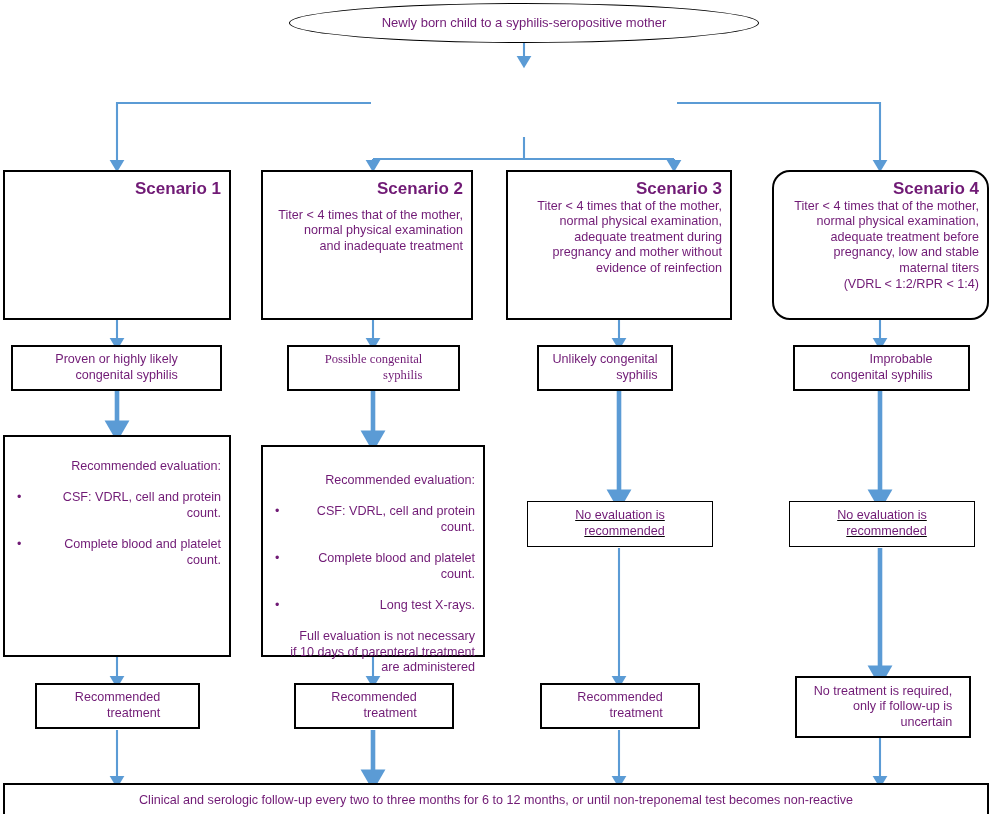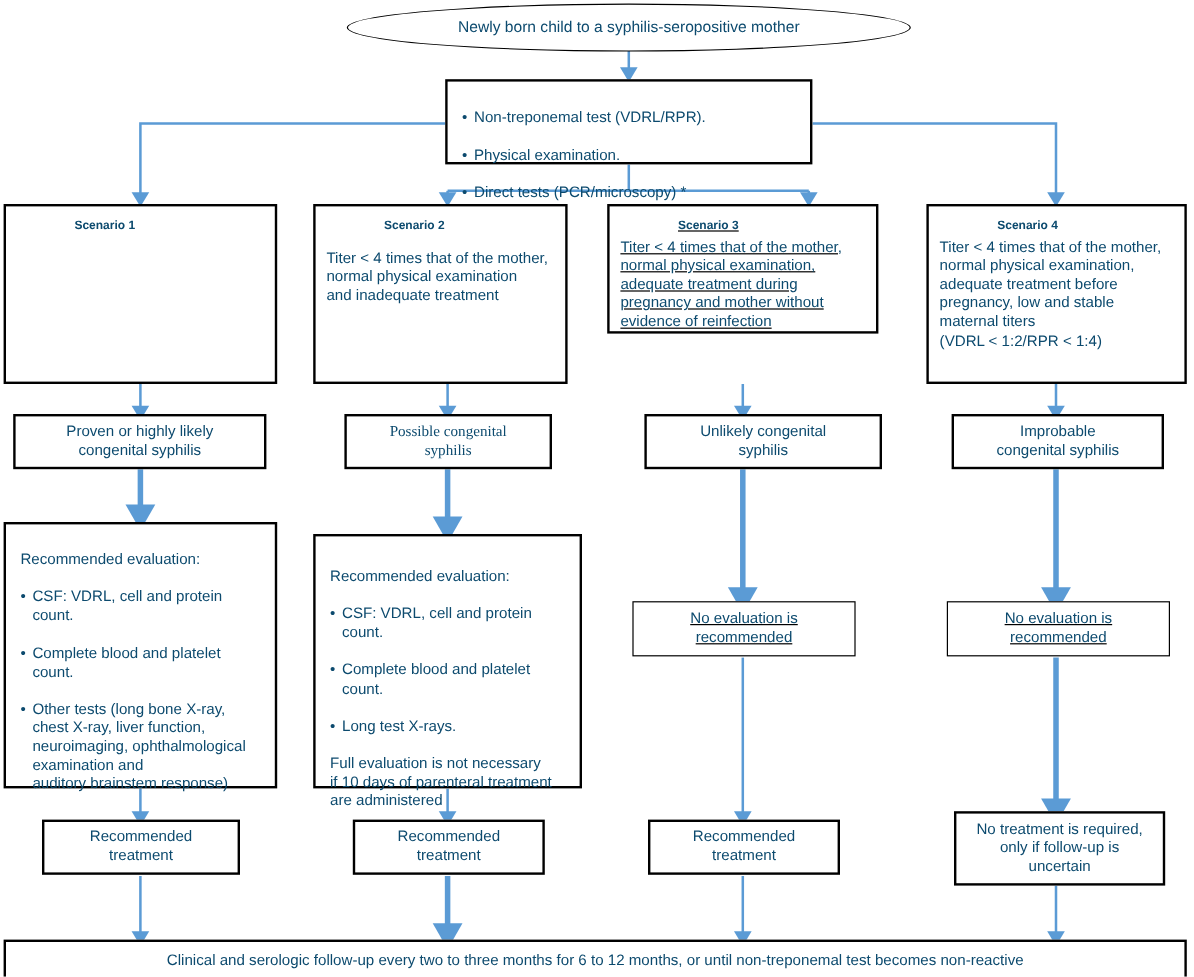--- a/index.html
+++ b/index.html
@@ -4,29 +4,29 @@
 <style>
   html,body{margin:0;padding:0;background:#ffffff;}
   body{width:995px;height:814px;font-family:"Liberation Sans",sans-serif;}
   #stage{position:relative;width:995px;height:814px;overflow:hidden;background:#fff;}
   svg#wires{position:absolute;left:0;top:0;width:995px;height:814px;pointer-events:none;}
 
   .node{position:absolute;background:#ffffff;border:2px solid #000000;box-sizing:border-box;}
   .node.thin{border-width:1.5px;text-decoration:underline;}
   .node.thick{border-width:2.5px;}
 
-  .txt{font-size:12.6px;color:#0c4a6e;line-height:15.6px;white-space:pre-line;}
+  .txt{font-size:12.6px;color:#701a75;line-height:15.6px;white-space:pre-line;text-align:right;}
   .ctr{display:flex;align-items:center;justify-content:center;text-align:center;height:100%;}
   .pad{padding:9px 8px 6px 9px;}
 
   .ellipse{position:absolute;border:1.6px solid #000;border-radius:50%;background:#fff;
            display:flex;align-items:center;justify-content:center;box-sizing:border-box;}
   .ellipse .txt{font-size:13px;}
 
-  .scen-title{font-weight:bold;font-size:10px;display:block;margin-bottom:2px;margin-left:48px;}
+  .scen-title{font-weight:bold;font-size:17px;display:block;margin-bottom:2px;margin-left:48px;}
   .scen-body{display:block;}
   .gap{display:block;height:9px;}
 
   ul.bl{margin:0;padding:0;list-style:none;}
   ul.bl li{position:relative;padding-left:10px;}
   ul.bl li:before{content:"\2022";position:absolute;left:0;top:0;}
   .plain{display:block;}
 </style>
 </head>
 <body>
@@ -90,59 +90,50 @@
     </g>
     <g fill="none" stroke="#5B9BD5" stroke-width="4.6" marker-end="url(#ahT)">
       <path d="M373,730 L373,780"></path>
     </g>
   </svg>
 
   <div class="ellipse" style="left:289px;top:3px;width:470px;height:40px;">
     <span class="txt">Newly born child to a syphilis-seropositive mother</span>
   </div>
 
-  <div class="node thick" style="left:371px;top:66px;width:306px;height:71px;">
-    <div class="pad" style="padding:7px 8px 5px 12px;">
-      <ul class="bl txt">
-        <li>Non-treponemal test (VDRL/RPR).</li>
-        <li>Physical examination.</li>
-        <li>Direct tests (PCR/microscopy) *</li>
-      </ul>
-    </div>
-  </div>
 
   <div class="node thick" style="left:3px;top:170px;width:228px;height:150px;">
     <div class="pad">
       <span class="scen-title txt">Scenario 1</span>
       <span class="gap"></span>
     </div>
   </div>
 
   <div class="node thick" style="left:261px;top:170px;width:212px;height:150px;">
     <div class="pad">
       <span class="scen-title txt">Scenario 2</span>
       <span class="gap"></span>
       <span class="scen-body txt">Titer &lt; 4 times that of the mother,
 normal physical examination
 and inadequate treatment</span>
     </div>
   </div>
 
-  <div class="node thick" style="left:506px;top:170px;width:226px;height:108px;text-decoration:underline;">
+  <div class="node thick" style="left:506px;top:170px;width:226px;height:150px;">
     <div class="pad">
       <span class="scen-title txt">Scenario 3</span>
       <span class="scen-body txt">Titer &lt; 4 times that of the mother,
 normal physical examination,
 adequate treatment during
 pregnancy and mother without
 evidence of reinfection</span>
     </div>
   </div>
 
-  <div class="node thick" style="left:772px;top:170px;width:217px;height:150px;">
+  <div class="node thick" style="left:772px;top:170px;width:217px;height:150px;border-radius:18px;">
     <div class="pad">
       <span class="scen-title txt">Scenario 4</span>
       <span class="scen-body txt">Titer &lt; 4 times that of the mother,
 normal physical examination,
 adequate treatment before
 pregnancy, low and stable
 maternal titers
 (VDRL &lt; 1:2/RPR &lt; 1:4)</span>
     </div>
   </div>
@@ -154,21 +145,21 @@
       </div>
   </div>
 
   <div class="node thick" style="left:287px;top:345px;width:173px;height:46px;font-family:Liberation Serif, serif;">
     <div class="ctr">
         <span class="txt">Possible congenital
 syphilis</span>
       </div>
   </div>
 
-  <div class="node thick" style="left:537px;top:345px;width:198px;height:46px;">
+  <div class="node thick" style="left:537px;top:345px;width:136px;height:46px;">
     <div class="ctr">
         <span class="txt">Unlikely congenital
 syphilis</span>
       </div>
   </div>
 
   <div class="node thick" style="left:793px;top:345px;width:177px;height:46px;">
     <div class="ctr">
         <span class="txt">Improbable
 congenital syphilis</span>
@@ -176,25 +167,20 @@
   </div>
 
   <div class="node thick" style="left:3px;top:435px;width:228px;height:222px;">
     <div class="pad" style="padding:22px 8px 6px 12px;">
       <span class="plain txt">Recommended evaluation:</span>
       <ul class="bl txt">
         <li>CSF: VDRL, cell and protein
 count.</li>
         <li>Complete blood and platelet
 count.</li>
-        <li>Other tests (long bone X-ray,
-chest X-ray, liver function,
-neuroimaging, ophthalmological
-examination and
-auditory brainstem response)</li>
       </ul>
     </div>
   </div>
 
   <div class="node thick" style="left:261px;top:445px;width:224px;height:212px;">
     <div class="pad" style="padding:26px 8px 6px 12px;">
       <span class="plain txt">Recommended evaluation:</span>
       <ul class="bl txt">
         <li>CSF: VDRL, cell and protein
 count.</li>

